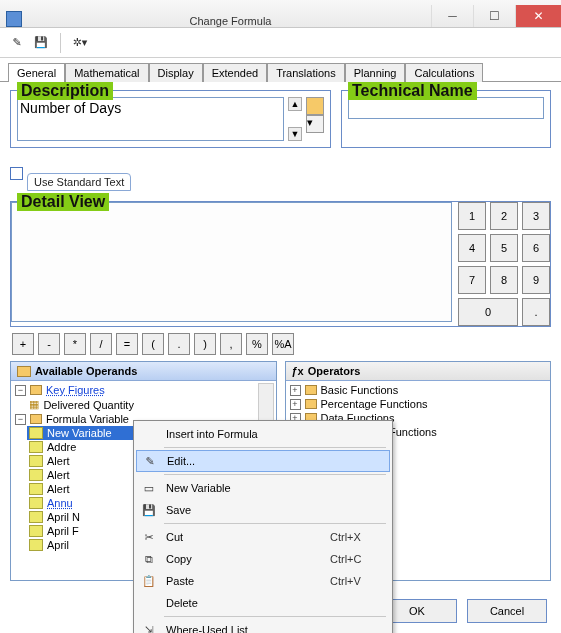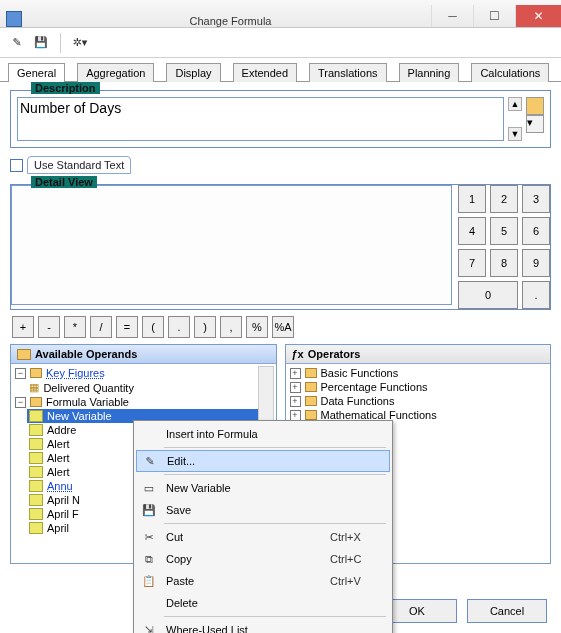--- a/index.html
+++ b/index.html
@@ -6,36 +6,36 @@
   body { margin: 0; background: #fff; width: 561px; height: 633px; overflow: hidden; }
   .titlebar { height: 28px; background: linear-gradient(#f8f8f8,#eaeaea); display: flex; align-items: flex-end; padding-left: 6px; border-bottom: 1px solid #c8c8c8; }
   .titlebar .sys-icon { width:16px;height:16px;background:#5b8fd6;border:1px solid #2b5fa0;display:inline-block;margin-right:8px; }
   .titlebar .title { flex:1; text-align:center; color:#333; }
   .win-btns { display:flex; }
   .win-btn { width:42px;height:22px;display:flex;align-items:center;justify-content:center;border-left:1px solid #ddd; color:#555; font-size:12px; }
   .win-btn.close { background:#d9534f;color:#fff;width:46px; }
   .toolbar { height:30px; display:flex; align-items:center; padding-left:8px; gap:6px; border-bottom:1px solid #d0d0d0;}
   .tb-icon { width:18px;height:18px; display:inline-flex;align-items:center;justify-content:center;color:#333; }
   .tb-sep { width:1px;height:20px;background:#ccc;margin:0 4px;}
-  .tabs { display:flex; padding: 4px 8px 0 8px; gap:12px; border-bottom:1px solid #999;}
+  .tabs { display:flex; padding: 4px 8px 0 8px; gap:0; border-bottom:1px solid #999;}
   .tab { padding:3px 8px; border:1px solid #999; border-bottom:none; background:#efefef; cursor:default; position:relative; top:1px;}
   .tab.active { background:#fff; }
   .pane { padding:8px 10px; }
   .fieldset-row { display:flex; gap:10px; }
   .fieldset { border:1px solid #6a8cc8; padding:6px; position:relative; }
   .fieldset.desc { flex:1; }
   .fieldset.techn { width:210px; }
-  .legend { position:absolute; top:-9px; left:6px; background:#0f766e; padding:0 4px; color:#111; font-weight:bold; font-size:11px;margin-left:14px; }
+  .legend { position:absolute; top:-9px; left:6px; background:#84cc16; padding:0 4px; color:#111; font-weight:bold; font-size:16px; }
   textarea.desc-ta { width:100%; height:44px; resize:none; border:1px solid #7a9cc8; padding:2px; font-size:14px; outline:none; }
   .desc-tools { display:flex; flex-direction:column; gap:0; margin-left:2px;}
   .desc-btn { width:18px;height:18px; border:1px solid #999; background:#f2f2f2;}
   .tech-input { width:100%; height:22px; border:1px solid #7a9cc8; padding:2px;}
   .chk-row { margin-top:8px; display:flex; align-items:center; }
   .chk-box { width:13px;height:13px;border:1px solid #4a74bf;margin-right:4px; }
-  .chk-label { border:1px solid #8aa8d6; border-top-left-radius:4px; border-top-right-radius:4px; padding:2px 6px; background:#fff; color:#222;}
+  .chk-label { border:1px solid #8aa8d6; border-top-left-radius:4px; border-top-right-radius:4px; padding:2px 6px; background:#fff; color:#222;margin-top:17px;}
   .detail-fs { border:1px solid #6a8cc8; padding:0; margin-top:10px; position:relative;}
   .detail-row { display:flex; gap:6px; }
   .dv-area { flex:1; height:120px; border:1px solid #7a9cc8; background:#fdfdfd; }
   .keypad { display:grid; grid-template-columns:repeat(3,28px); grid-auto-rows:28px; gap:4px; }
   .keypad .key { border:1px solid #888; background:#efefef; display:flex;align-items:center;justify-content:center; }
   .keypad .key.zero { grid-column: 1 / span 2; }
   .op-row { display:flex; gap:4px; margin-top:6px; padding-left:2px;}
   .op-btn { width:22px;height:22px;border:1px solid #888;background:#efefef;display:flex;align-items:center;justify-content:center; }
   .two-cols { display:flex; gap:8px; margin-top:6px; }
   .col { flex:1; border:1px solid #7a9cc8; display:flex; flex-direction:column; min-width:0;}
@@ -78,21 +78,21 @@
 
 <div class="toolbar">
   <span class="tb-icon">✎</span>
   <span class="tb-icon">💾</span>
   <span class="tb-sep"></span>
   <span class="tb-icon">✲▾</span>
 </div>
 
 <div class="tabs">
   <div class="tab active">General</div>
-  <div class="tab">Aggregation</div>
+  <div class="tab">Mathematical</div>
   <div class="tab">Display</div>
   <div class="tab">Extended</div>
   <div class="tab">Translations</div>
   <div class="tab">Planning</div>
   <div class="tab">Calculations</div>
 </div>
 
 <div class="pane">
 
   <div class="fieldset-row">
@@ -102,20 +102,24 @@
         <textarea class="desc-ta" style="">Number of Days</textarea>
         <div class="desc-arrow">
           <div class="arrow-btn">▲</div>
           <div class="arrow-btn">▼</div>
         </div>
         <div class="desc-tools" style="margin-left:4px;">
           <div class="desc-btn" style="background:#f6c968;"></div>
           <div class="desc-btn">▾</div>
         </div>
       </div>
+    </div>
+    <div class="fieldset techn">
+      <span class="legend">Technical Name</span>
+      <input class="tech-input" value="" style="">
     </div>
   </div>
 
   <div class="chk-row">
     <span class="chk-box"></span>
     <span class="chk-label">Use Standard Text</span>
   </div>
 
   <div class="detail-fs">
     <span class="legend">Detail View</span>

